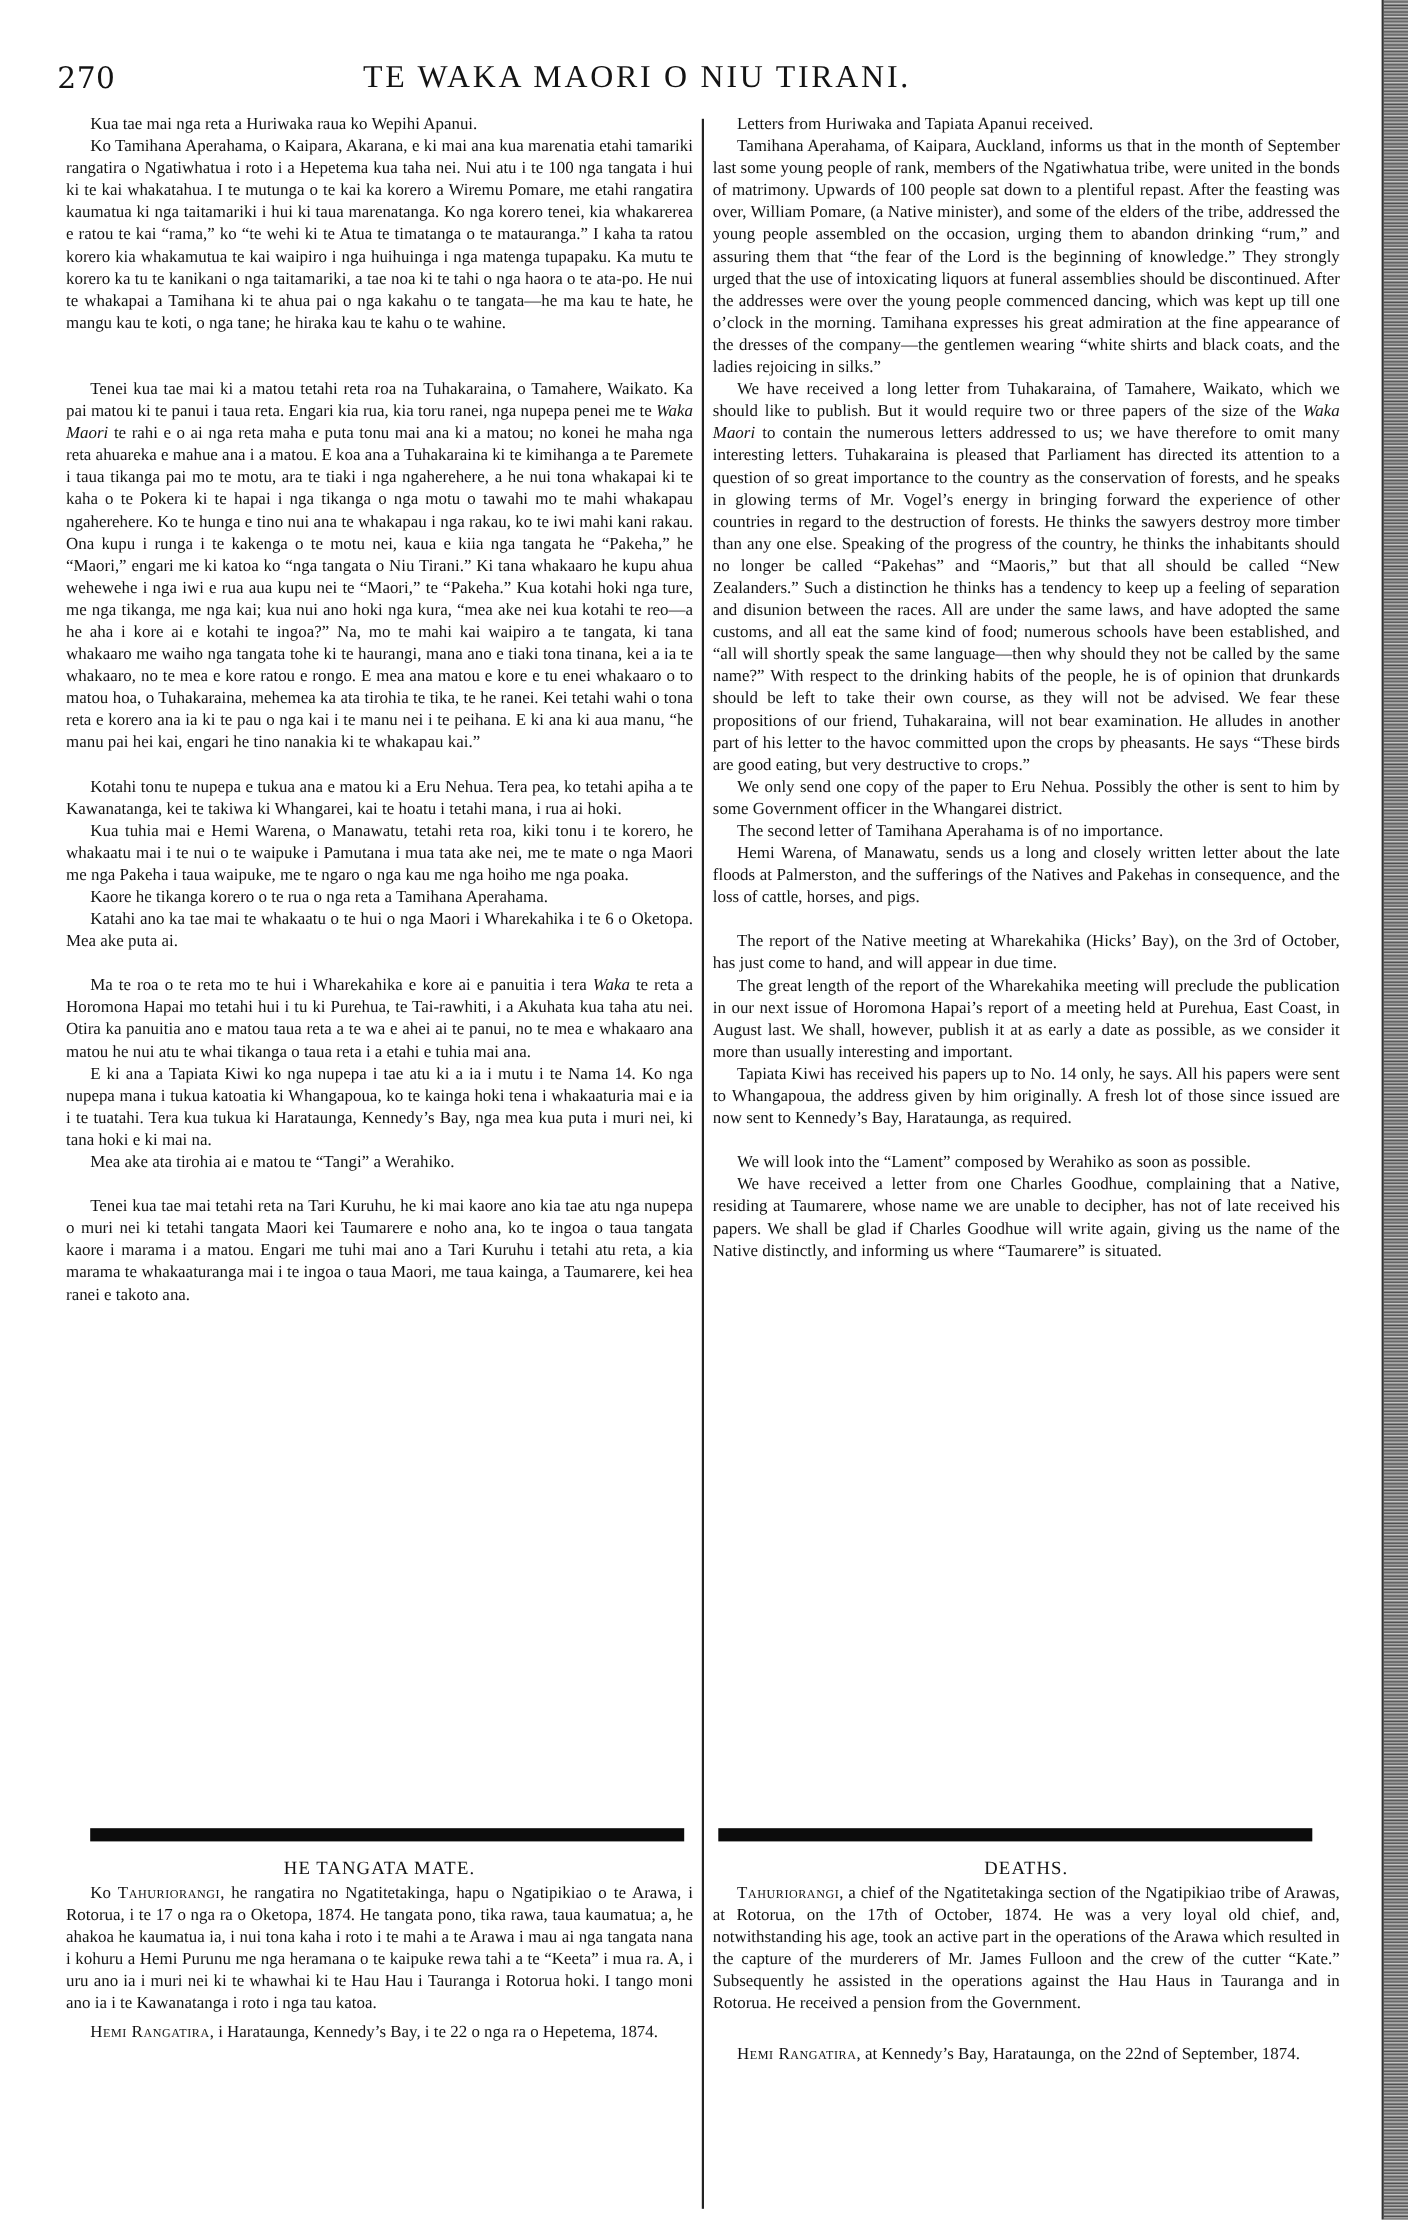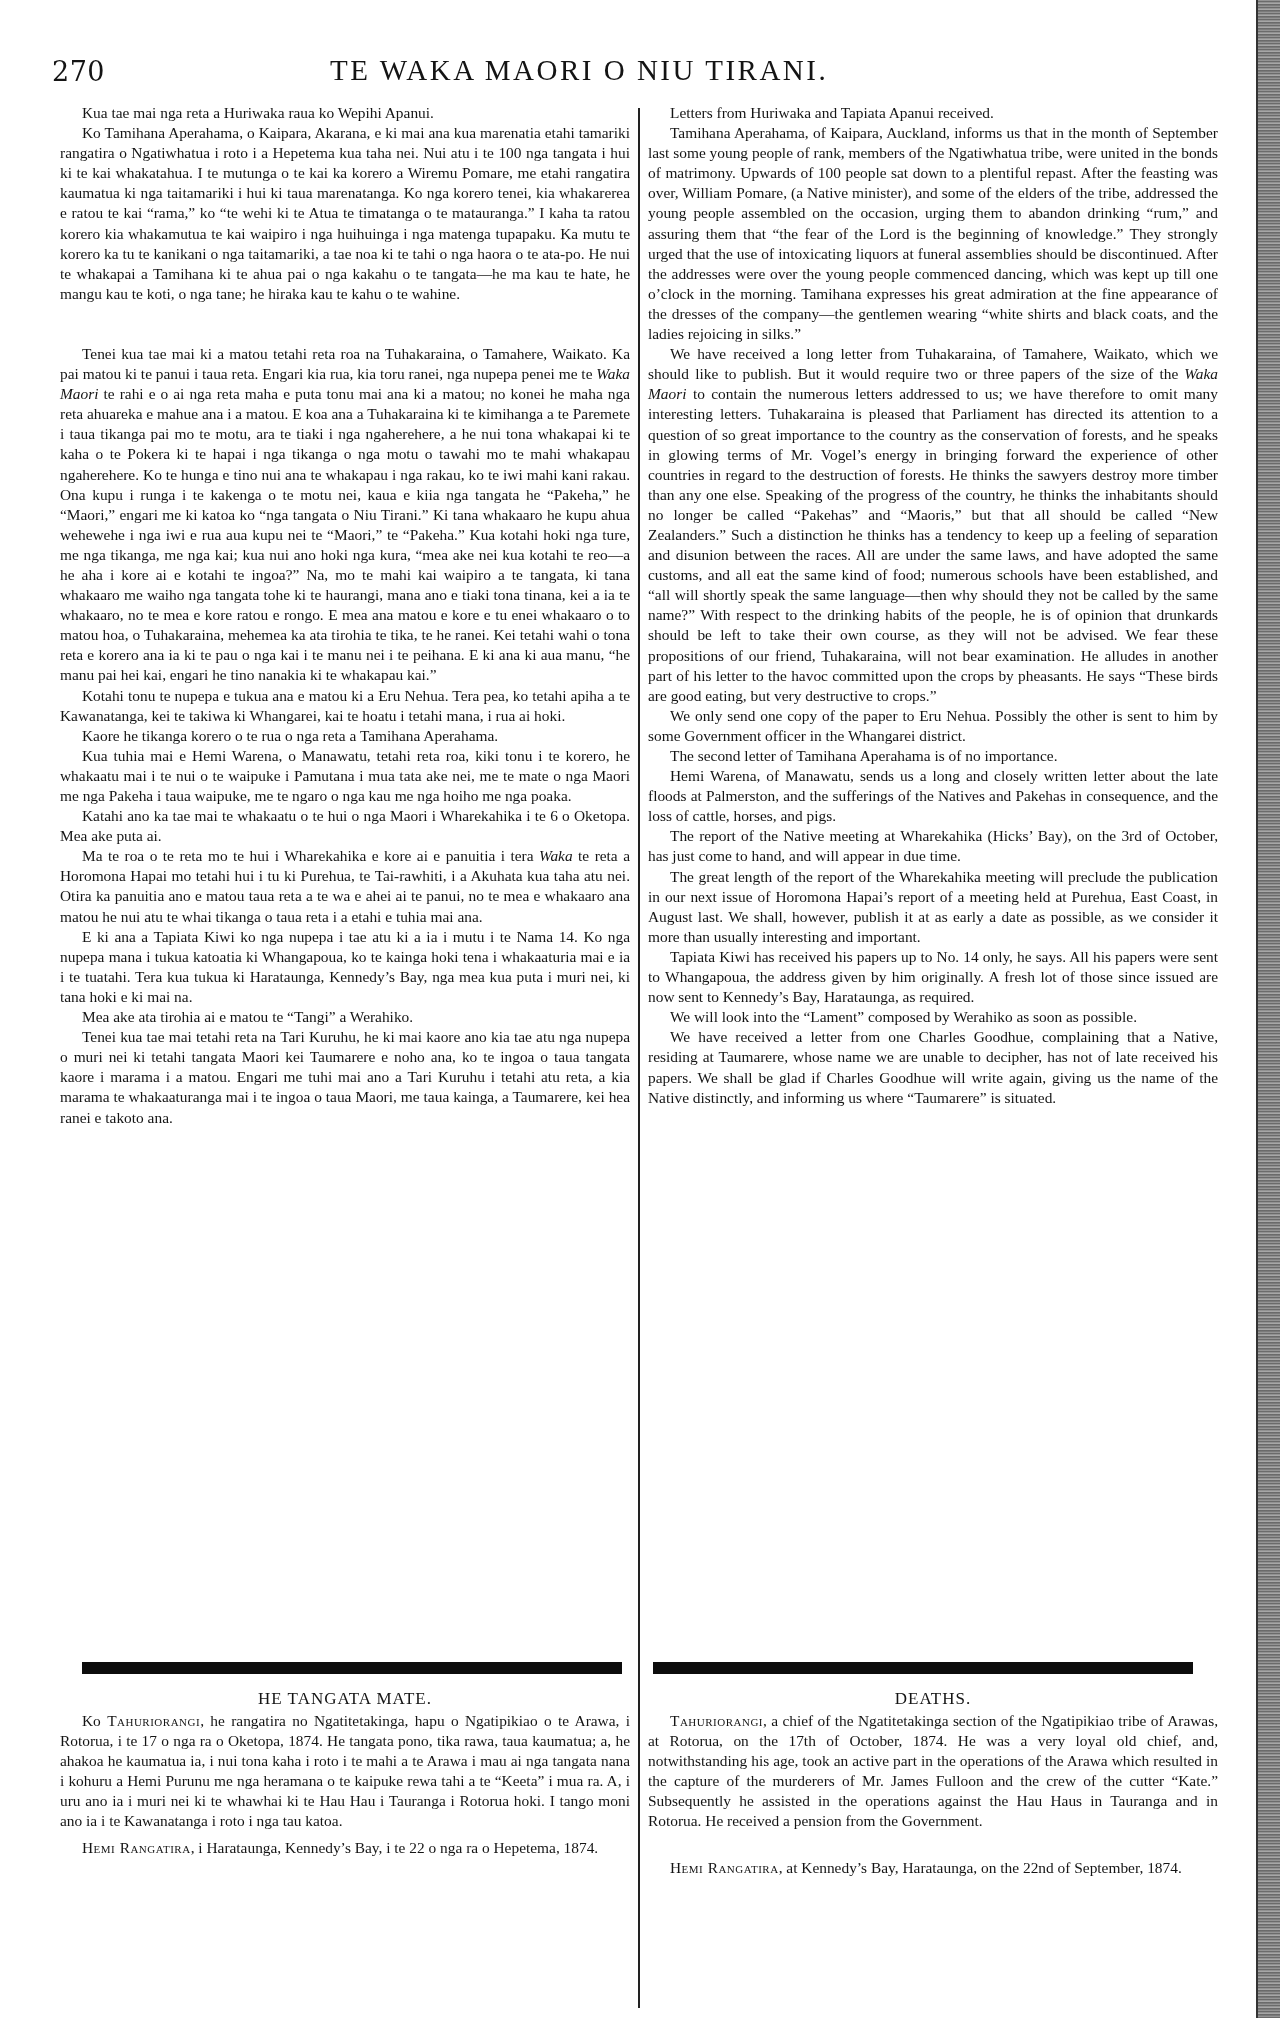--- a/index.html
+++ b/index.html
@@ -5,21 +5,21 @@
   html, body { margin: 0; padding: 0; background: #ffffff; }
   body { width: 1280px; height: 2018px; position: relative; overflow: hidden;
          font-family: "DejaVu Serif", "Liberation Serif", serif; color: #141414; }
   .page-num { position: absolute; left: 52px; top: 56px; font-size: 27px; letter-spacing: 0.5px; }
   .masthead { position: absolute; left: 330px; top: 54px; font-size: 29px; letter-spacing: 2.5px; font-family: "Liberation Serif", "DejaVu Serif", serif; }
   .col { position: absolute; font-size: 15.4px; line-height: 20.1px; text-align: justify; font-family: "Liberation Serif", "DejaVu Serif", serif; }
   .col-left { left: 60px; width: 570px; top: 103px; }
   .col-right { left: 648px; width: 570px; top: 103px; }
   .col p { margin: 0; text-indent: 22px; }
   .col p.gap { margin-top: 40px; }
-  .col p.gap-sm { }
+  .col p.gap-sm { margin-top: 20px; }
   .col-rule { position: absolute; left: 638px; top: 108px; width: 1.5px; height: 1900px; background: #222; }
   .heavy-rule { position: absolute; top: 1662px; height: 12px; background: #0c0c0c; }
   .heavy-rule.left { left: 82px; width: 540px; }
   .heavy-rule.right { left: 653px; width: 540px; }
   .sec-title { position: absolute; top: 1689px; font-size: 17px; letter-spacing: 1px; font-family: "Liberation Serif", "DejaVu Serif", serif; text-align: center; }
   .sec-title.left { left: 60px; width: 570px; }
   .sec-title.right { left: 648px; width: 570px; }
   .col-bottom-left { left: 60px; width: 570px; top: 1711px; }
   .col-bottom-right { left: 648px; width: 570px; top: 1711px; }
   .sc { font-variant: small-caps; letter-spacing: 0.5px; }
@@ -35,22 +35,22 @@
 <div class="masthead">TE WAKA MAORI O NIU TIRANI.</div>
 
 <div class="col-rule"></div>
 <div class="edge-strip"></div>
 
 <div class="col col-left">
   <p>Kua tae mai nga reta a Huriwaka raua ko Wepihi Apanui.</p>
   <p>Ko Tamihana Aperahama, o Kaipara, Akarana, e ki mai ana kua marenatia etahi tamariki rangatira o Ngatiwhatua i roto i a Hepetema kua taha nei. Nui atu i te 100 nga tangata i hui ki te kai whakatahua. I te mutunga o te kai ka korero a Wiremu Pomare, me etahi rangatira kaumatua ki nga taitamariki i hui ki taua marenatanga. Ko nga korero tenei, kia whakarerea e ratou te kai “rama,” ko “te wehi ki te Atua te timatanga o te matauranga.” I kaha ta ratou korero kia whakamutua te kai waipiro i nga huihuinga i nga matenga tupapaku. Ka mutu te korero ka tu te kanikani o nga taitamariki, a tae noa ki te tahi o nga haora o te ata-po. He nui te whakapai a Tamihana ki te ahua pai o nga kakahu o te tangata—he ma kau te hate, he mangu kau te koti, o nga tane; he hiraka kau te kahu o te wahine.</p>
   <p class="gap"><span>Tenei kua tae mai ki a matou tetahi reta roa na Tuhakaraina, o Tamahere, Waikato. Ka pai matou ki te panui i taua reta. Engari kia rua, kia toru ranei, nga nupepa penei me te </span><em>Waka Maori</em><span> te rahi e o ai nga reta maha e puta tonu mai ana ki a matou; no konei he maha nga reta ahuareka e mahue ana i a matou. E koa ana a Tuhakaraina ki te kimihanga a te Paremete i taua tikanga pai mo te motu, ara te tiaki i nga ngaherehere, a he nui tona whakapai ki te kaha o te Pokera ki te hapai i nga tikanga o nga motu o tawahi mo te mahi whakapau ngaherehere. Ko te hunga e tino nui ana te whakapau i nga rakau, ko te iwi mahi kani rakau. Ona kupu i runga i te kakenga o te motu nei, kaua e kiia nga tangata he “Pakeha,” he “Maori,” engari me ki katoa ko “nga tangata o Niu Tirani.” Ki tana whakaaro he kupu ahua wehewehe i nga iwi e rua aua kupu nei te “Maori,” te “Pakeha.” Kua kotahi hoki nga ture, me nga tikanga, me nga kai; kua nui ano hoki nga kura, “mea ake nei kua kotahi te reo—a he aha i kore ai e kotahi te ingoa?” Na, mo te mahi kai waipiro a te tangata, ki tana whakaaro me waiho nga tangata tohe ki te haurangi, mana ano e tiaki tona tinana, kei a ia te whakaaro, no te mea e kore ratou e rongo. E mea ana matou e kore e tu enei whakaaro o to matou hoa, o Tuhakaraina, mehemea ka ata tirohia te tika, te he ranei. Kei tetahi wahi o tona reta e korero ana ia ki te pau o nga kai i te manu nei i te peihana. E ki ana ki aua manu, “he manu pai hei kai, engari he tino nanakia ki te whakapau kai.”</span></p>
   <p class="gap-sm">Kotahi tonu te nupepa e tukua ana e matou ki a Eru Nehua. Tera pea, ko tetahi apiha a te Kawanatanga, kei te takiwa ki Whangarei, kai te hoatu i tetahi mana, i rua ai hoki.</p>
+  <p>Kua tuhia mai e Hemi Warena, o Manawatu, tetahi reta roa, kiki tonu i te korero, he whakaatu mai i te nui o te waipuke i Pamutana i mua tata ake nei, me te mate o nga Maori me nga Pakeha i taua waipuke, me te ngaro o nga kau me nga hoiho me nga poaka.</p>
   <p>Kaore he tikanga korero o te rua o nga reta a Tamihana Aperahama.</p>
-  <p>Kua tuhia mai e Hemi Warena, o Manawatu, tetahi reta roa, kiki tonu i te korero, he whakaatu mai i te nui o te waipuke i Pamutana i mua tata ake nei, me te mate o nga Maori me nga Pakeha i taua waipuke, me te ngaro o nga kau me nga hoiho me nga poaka.</p>
   <p>Katahi ano ka tae mai te whakaatu o te hui o nga Maori i Wharekahika i te 6 o Oketopa. Mea ake puta ai.</p>
   <p class="gap-sm"><span>Ma te roa o te reta mo te hui i Wharekahika e kore ai e panuitia i tera </span><em>Waka</em><span> te reta a Horomona Hapai mo tetahi hui i tu ki Purehua, te Tai-rawhiti, i a Akuhata kua taha atu nei. Otira ka panuitia ano e matou taua reta a te wa e ahei ai te panui, no te mea e whakaaro ana matou he nui atu te whai tikanga o taua reta i a etahi e tuhia mai ana.</span></p>
   <p>E ki ana a Tapiata Kiwi ko nga nupepa i tae atu ki a ia i mutu i te Nama 14. Ko nga nupepa mana i tukua katoatia ki Whangapoua, ko te kainga hoki tena i whakaaturia mai e ia i te tuatahi. Tera kua tukua ki Harataunga, Kennedy’s Bay, nga mea kua puta i muri nei, ki tana hoki e ki mai na.</p>
   <p>Mea ake ata tirohia ai e matou te “Tangi” a Werahiko.</p>
   <p class="gap-sm">Tenei kua tae mai tetahi reta na Tari Kuruhu, he ki mai kaore ano kia tae atu nga nupepa o muri nei ki tetahi tangata Maori kei Taumarere e noho ana, ko te ingoa o taua tangata kaore i marama i a matou. Engari me tuhi mai ano a Tari Kuruhu i tetahi atu reta, a kia marama te whakaaturanga mai i te ingoa o taua Maori, me taua kainga, a Taumarere, kei hea ranei e takoto ana.</p>
 </div>
 
 <div class="col col-right">
   <p>Letters from Huriwaka and Tapiata Apanui received.</p>
   <p>Tamihana Aperahama, of Kaipara, Auckland, informs us that in the month of September last some young people of rank, members of the Ngatiwhatua tribe, were united in the bonds of matrimony. Upwards of 100 people sat down to a plentiful repast. After the feasting was over, William Pomare, (a Native minister), and some of the elders of the tribe, addressed the young people assembled on the occasion, urging them to abandon drinking “rum,” and assuring them that “the fear of the Lord is the beginning of knowledge.” They strongly urged that the use of intoxicating liquors at funeral assemblies should be discontinued. After the addresses were over the young people commenced dancing, which was kept up till one o’clock in the morning. Tamihana expresses his great admiration at the fine appearance of the dresses of the company—the gentlemen wearing “white shirts and black coats, and the ladies rejoicing in silks.”</p>

